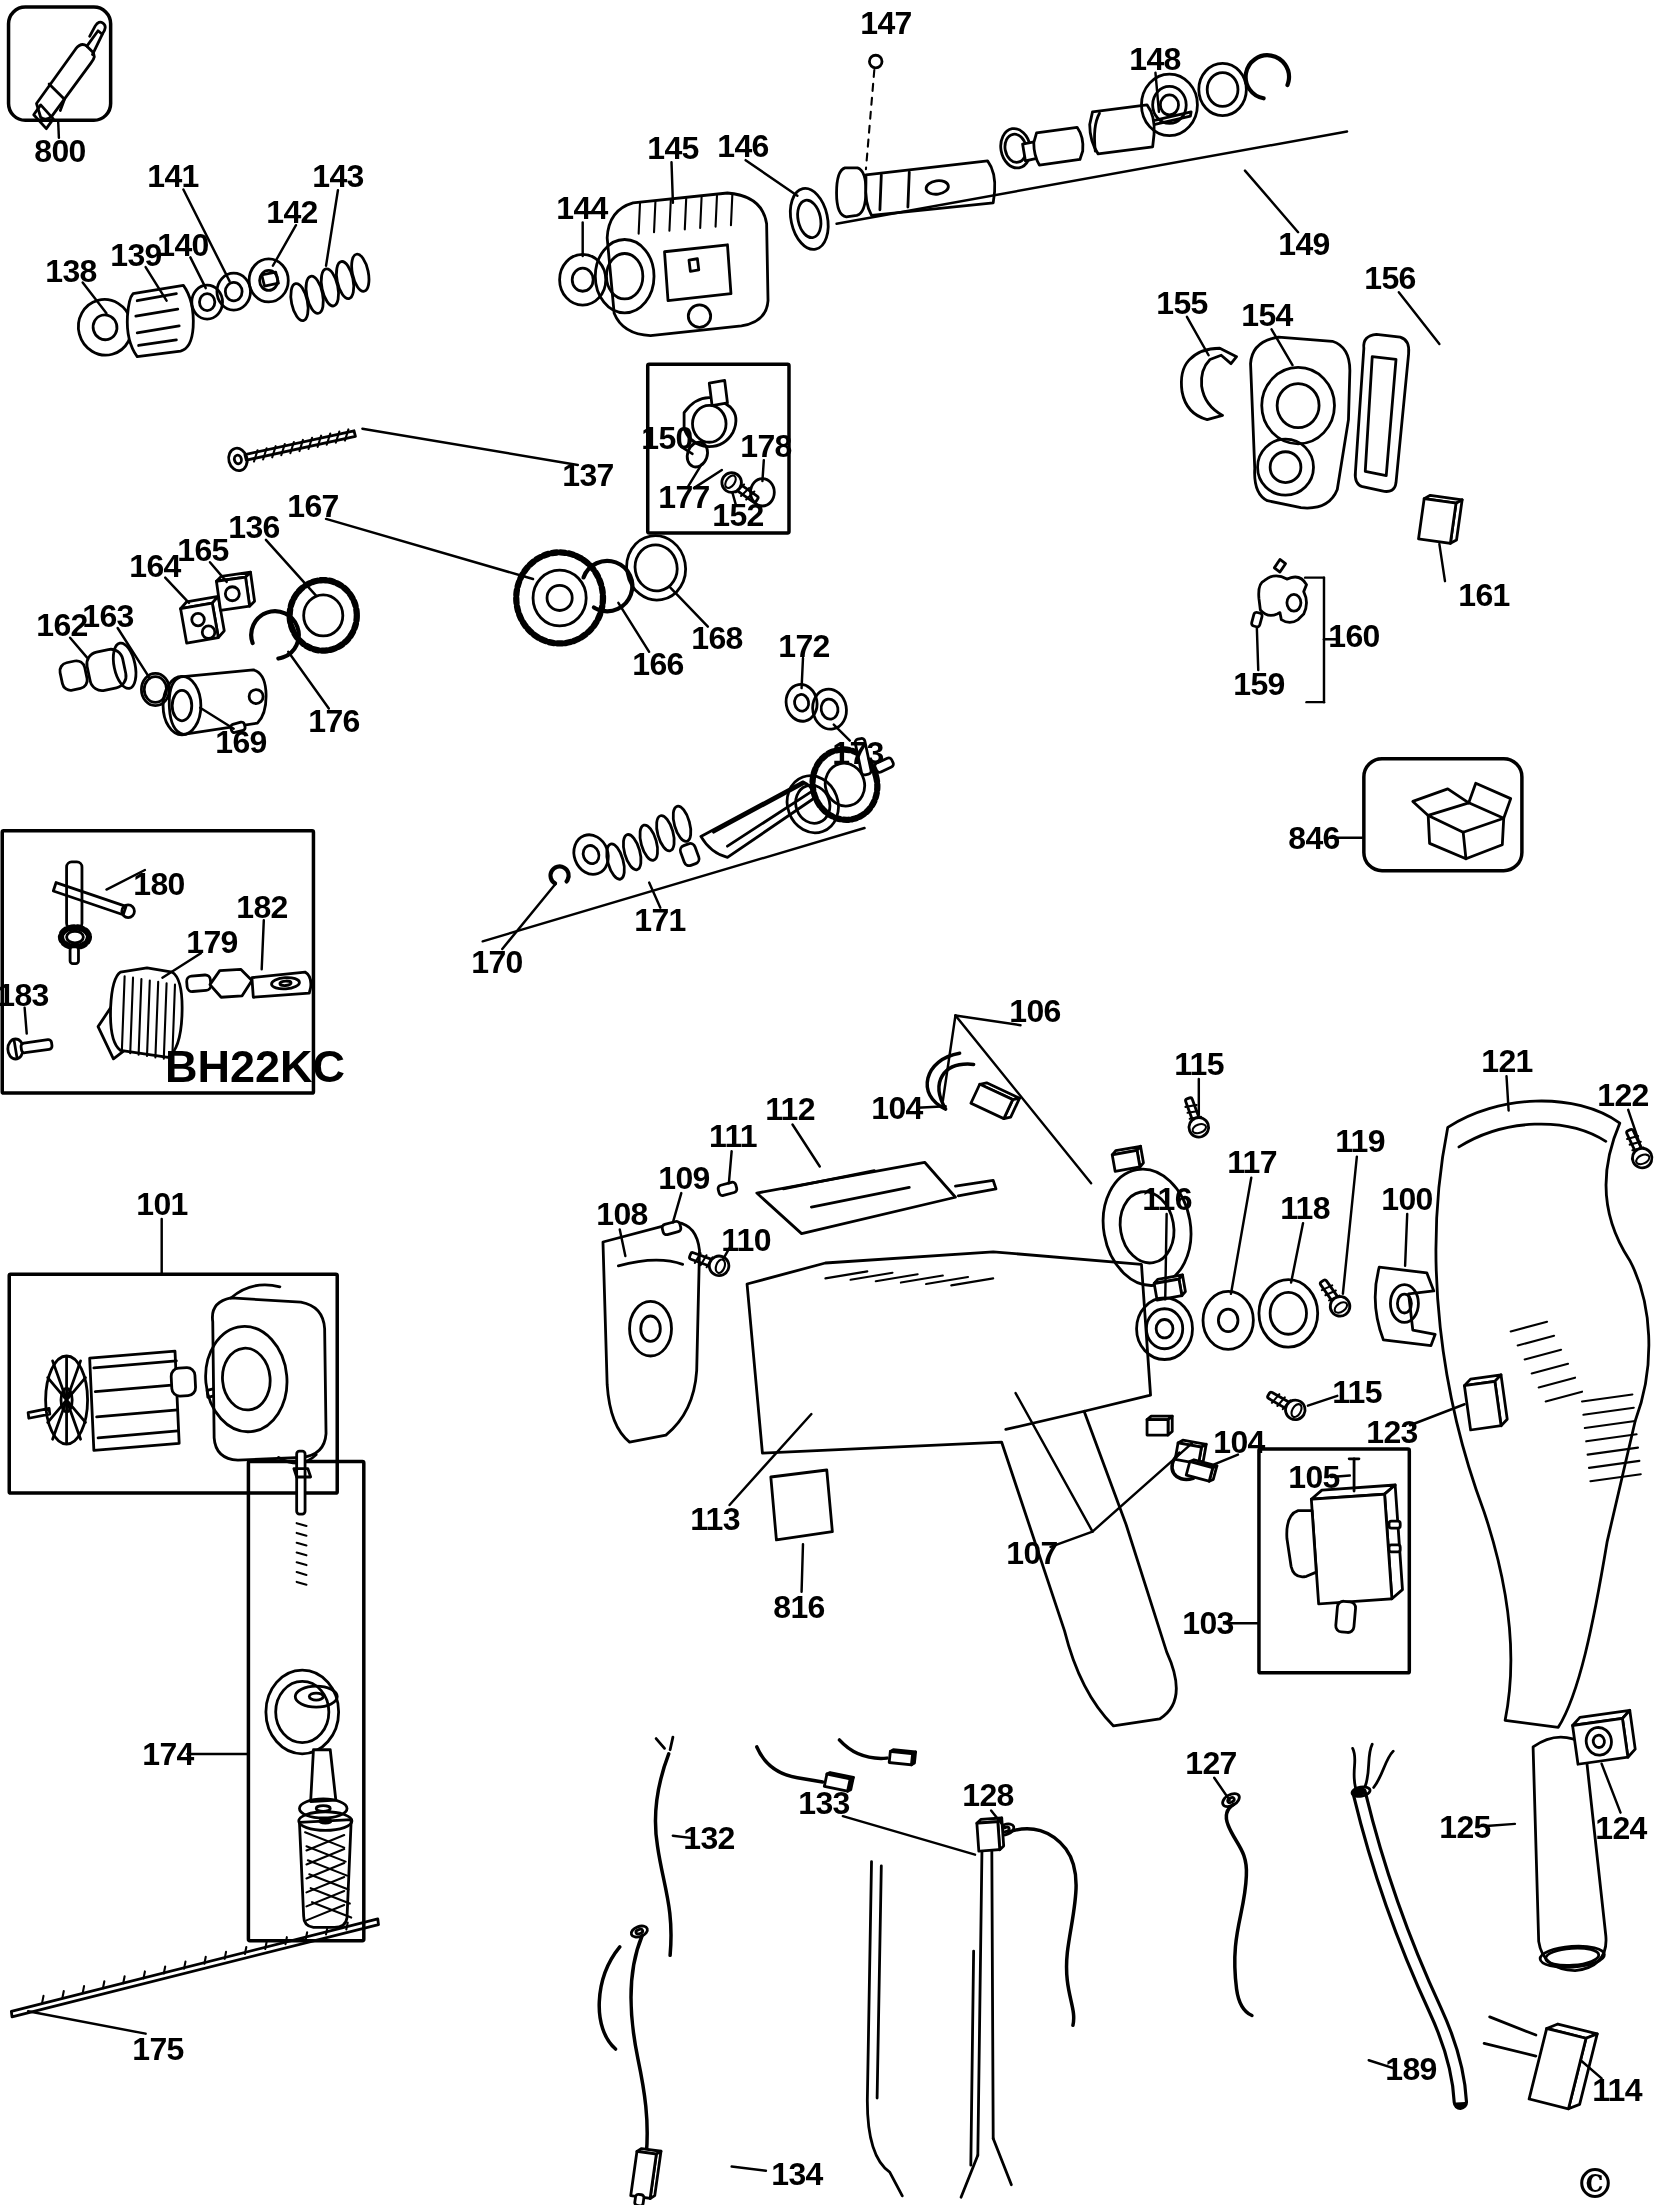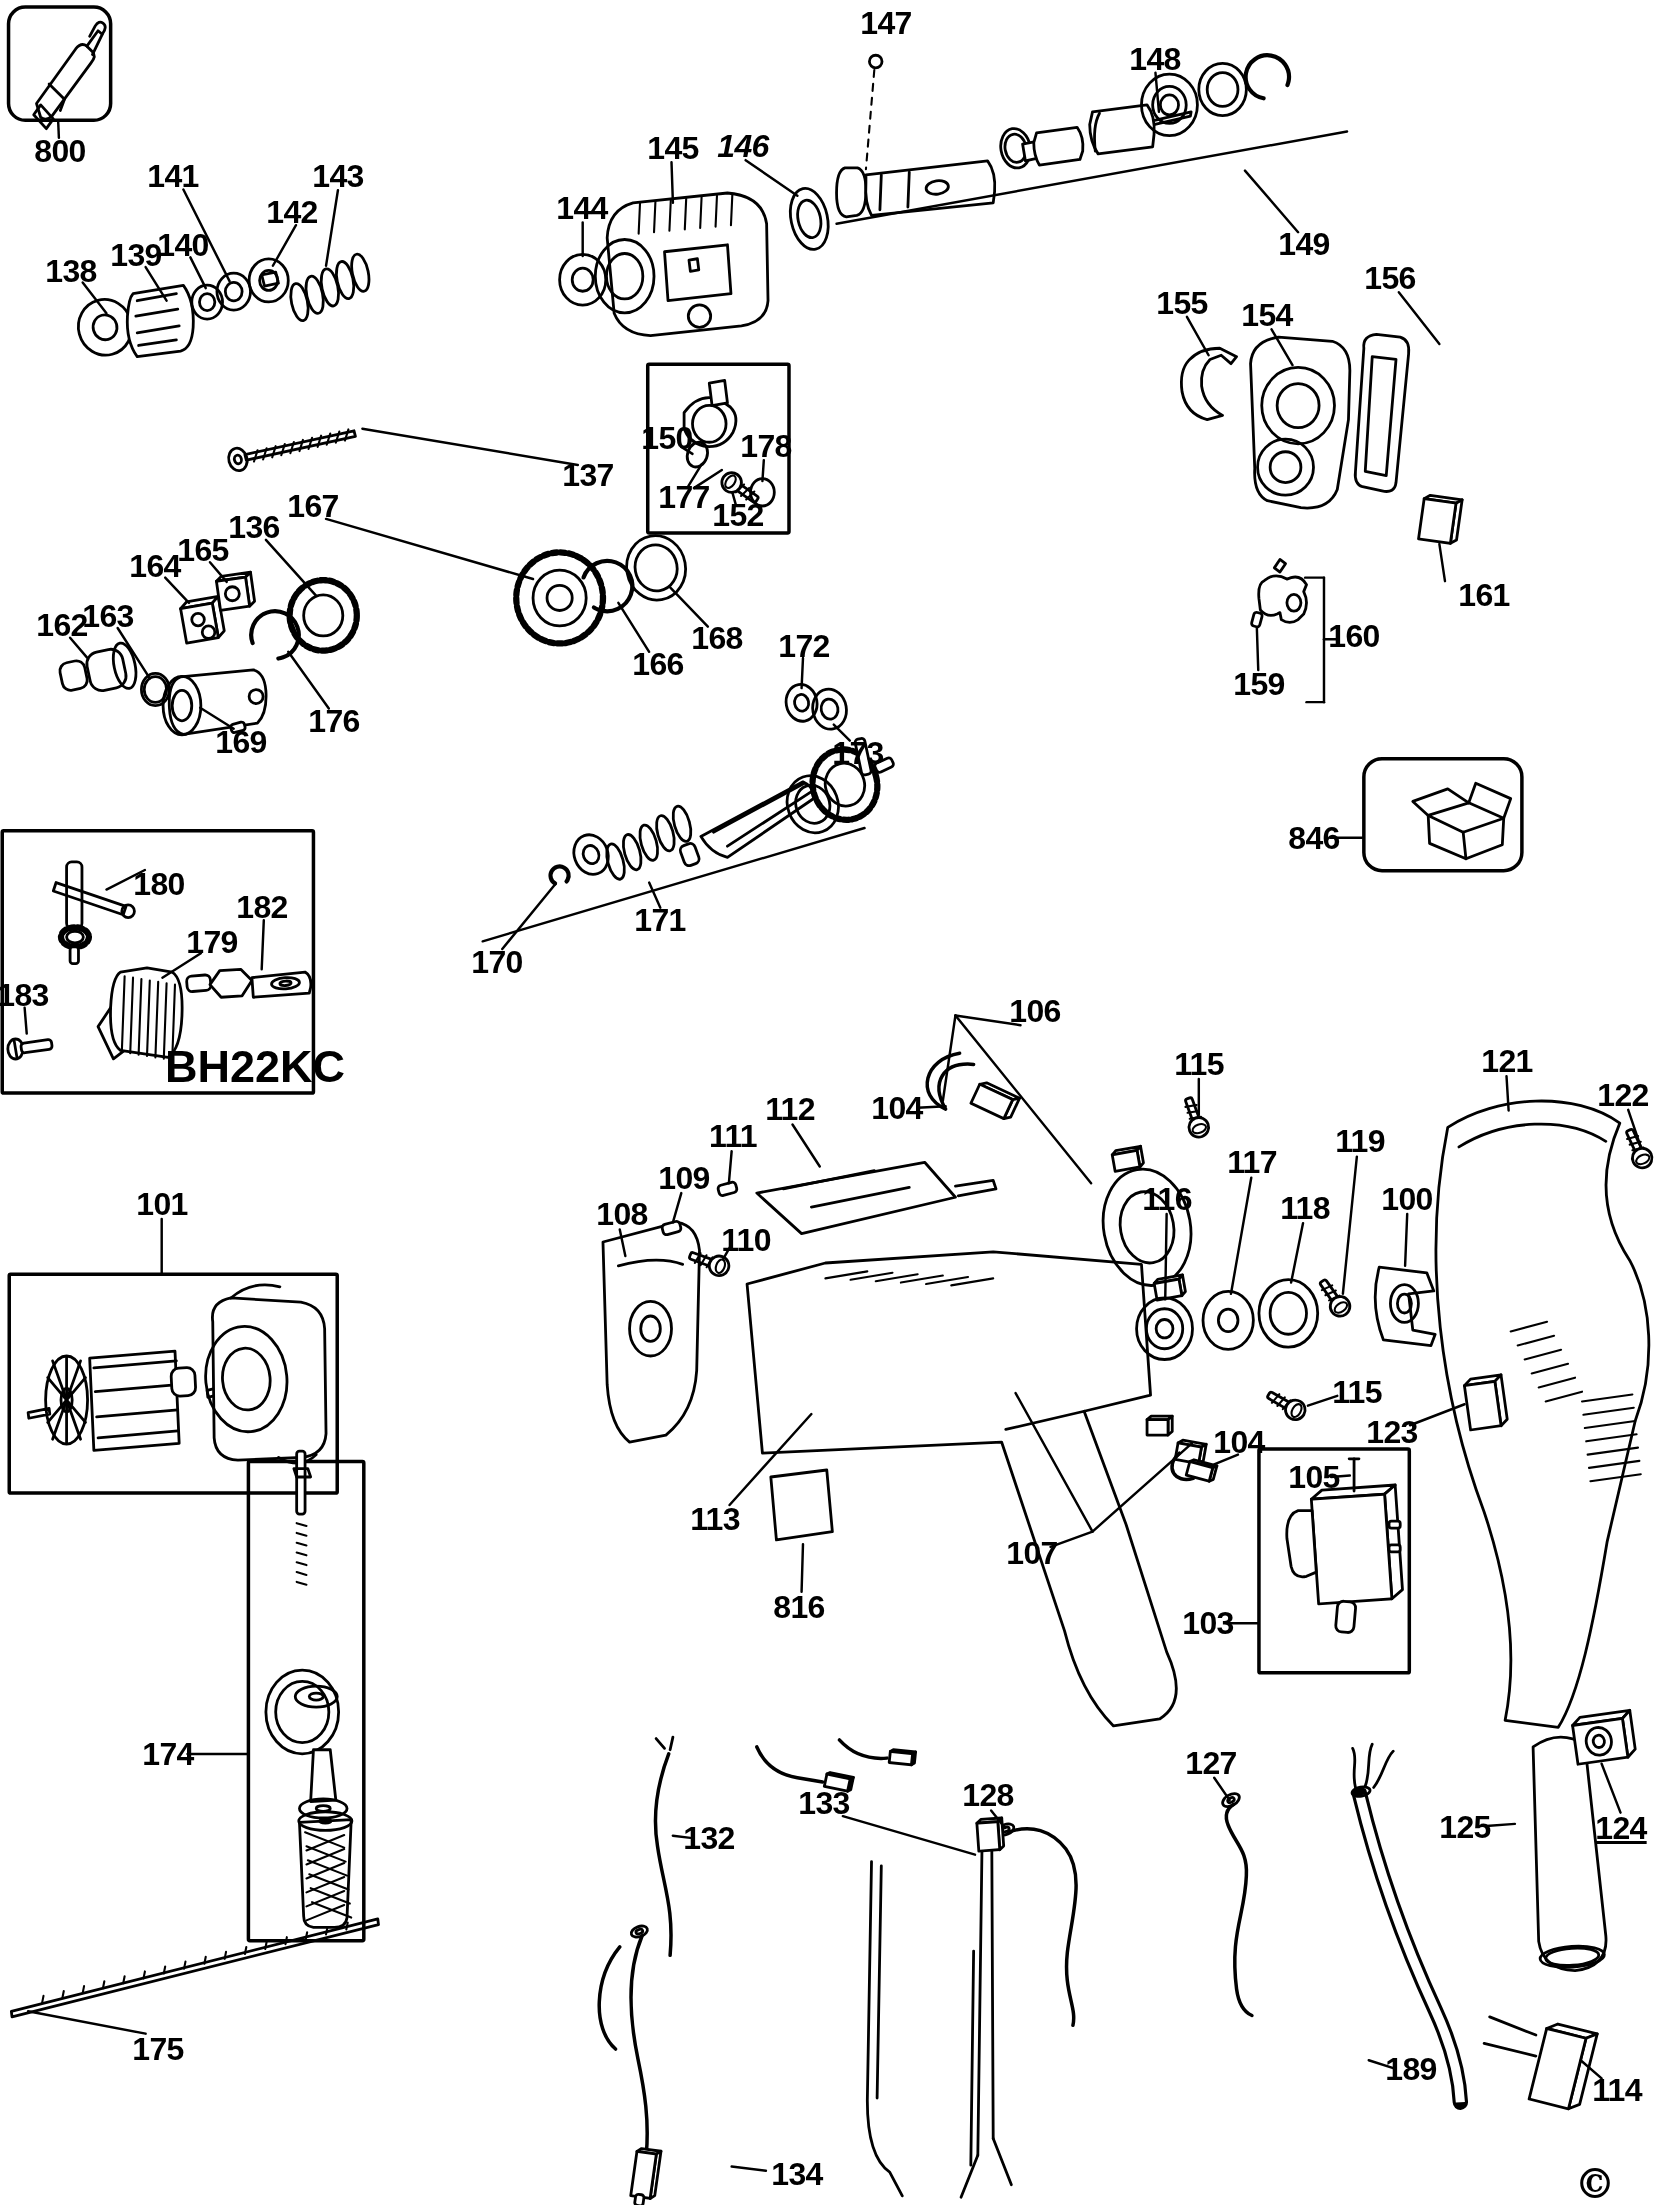--- a/index.html
+++ b/index.html
@@ -918,21 +918,21 @@
   <div id="labels">
       <div class="plabel" style="left: 60px; top: 151px;">800</div>
       <div class="plabel" style="left: 71px; top: 271px;">138</div>
       <div class="plabel" style="left: 136px; top: 255px;">139</div>
       <div class="plabel" style="left: 183px; top: 245px;">140</div>
       <div class="plabel" style="left: 173px; top: 176px;">141</div>
       <div class="plabel" style="left: 292px; top: 212px;">142</div>
       <div class="plabel" style="left: 338px; top: 176px;">143</div>
       <div class="plabel" style="left: 582px; top: 208px;">144</div>
       <div class="plabel" style="left: 673px; top: 148px;">145</div>
-      <div class="plabel" style="left: 743px; top: 146px; font-style: italic;">146</div>
+      <div class="plabel" style="left: 743px; top: 146px;">146</div>
       <div class="plabel" style="left: 886px; top: 23px;">147</div>
       <div class="plabel" style="left: 1155px; top: 59px;">148</div>
       <div class="plabel" style="left: 1304px; top: 244px;">149</div>
       <div class="plabel" style="left: 1267px; top: 315px;">154</div>
       <div class="plabel" style="left: 1182px; top: 303px;">155</div>
       <div class="plabel" style="left: 1390px; top: 278px;">156</div>
       <div class="plabel" style="left: 588px; top: 475px;">137</div>
       <div class="plabel" style="left: 667px; top: 438px;">150</div>
       <div class="plabel" style="left: 684px; top: 497px;">177</div>
       <div class="plabel" style="left: 738px; top: 515px;">152</div>
@@ -984,20 +984,20 @@
       <div class="plabel" style="left: 1208px; top: 1623px;">103</div>
       <div class="plabel" style="left: 1314px; top: 1477px;">105</div>
       <div class="plabel" style="left: 1211px; top: 1763px;">127</div>
       <div class="plabel" style="left: 988px; top: 1795px;">128</div>
       <div class="plabel" style="left: 824px; top: 1803px;">133</div>
       <div class="plabel" style="left: 709px; top: 1838px;">132</div>
       <div class="plabel" style="left: 168px; top: 1754px;">174</div>
       <div class="plabel" style="left: 158px; top: 2049px;">175</div>
       <div class="plabel" style="left: 797px; top: 2174px;">134</div>
       <div class="plabel" style="left: 1465px; top: 1827px;">125</div>
-      <div class="plabel" style="left: 1621px; top: 1828px; text-decoration: underline;">124</div>
+      <div class="plabel" style="left: 1621px; top: 1828px;">124</div>
       <div class="plabel" style="left: 1411px; top: 2069px;">189</div>
       <div class="plabel" style="left: 1617px; top: 2090px;">114</div>
     </div>
   <div class="model-code">BH22KC</div>
   <div class="copyright">©</div>
 </div>
 
 
 </body></html>

